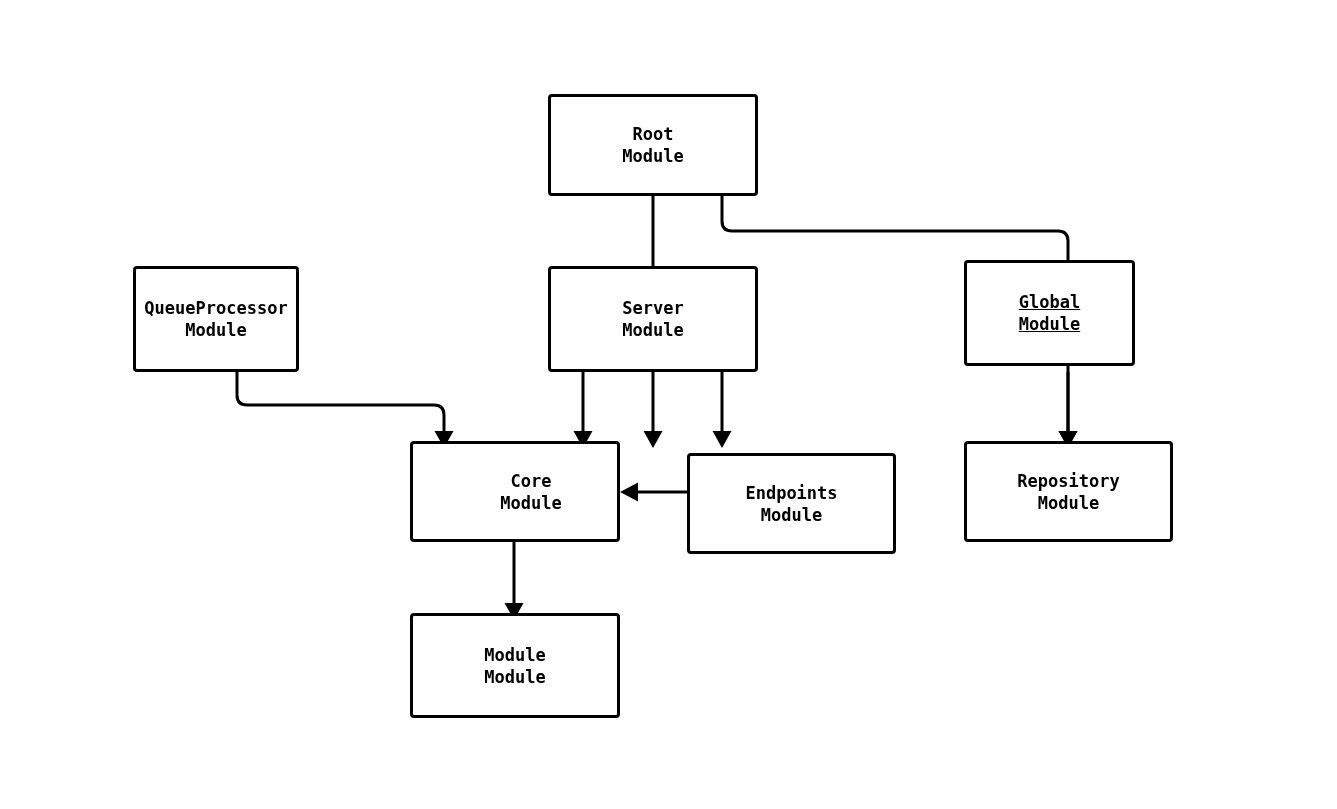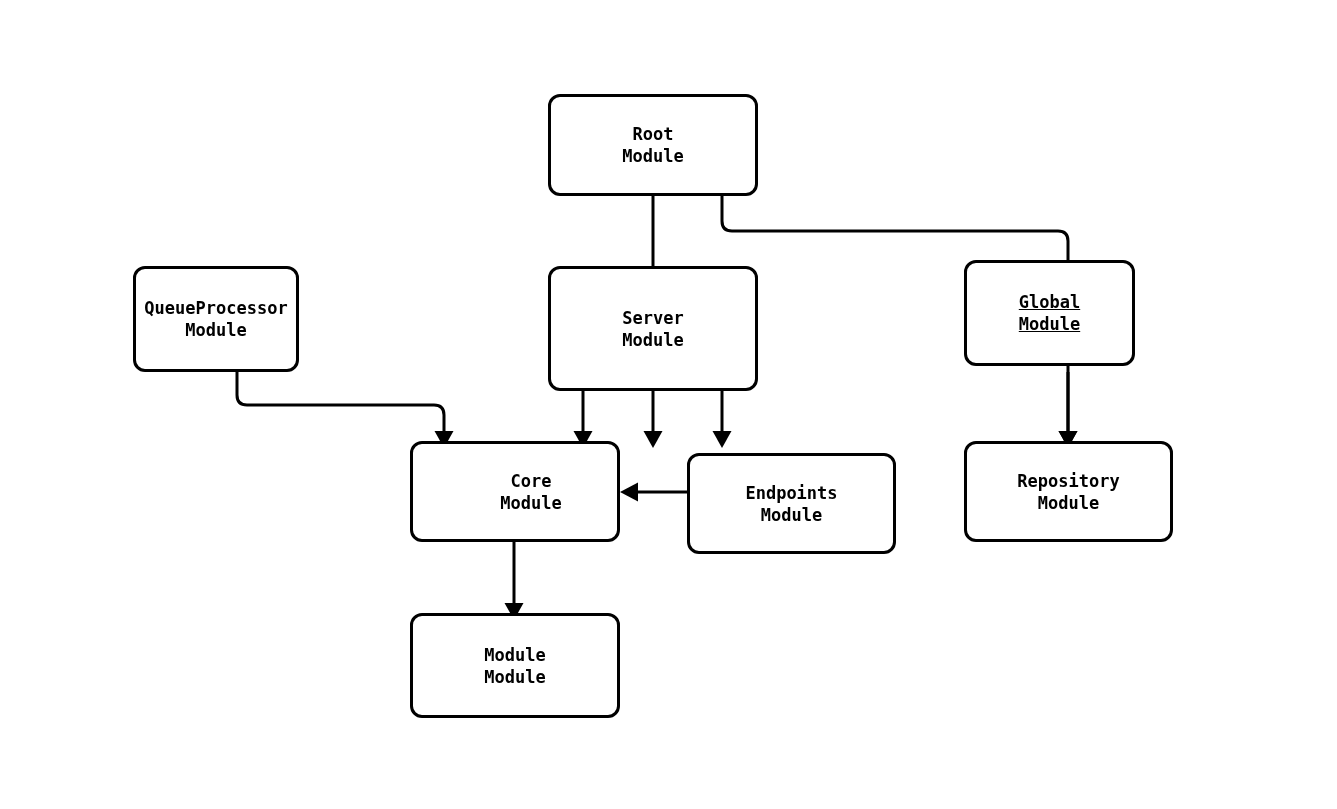--- a/index.html
+++ b/index.html
@@ -20,21 +20,21 @@
     left: 0;
     top: 0;
     width: 1337px;
     height: 809px;
   }
   .node-box {
     position: absolute;
     box-sizing: border-box;
     background: #ffffff;
     border: 3px solid #000000;
-    border-radius: 12px;
+    border-radius: 4px;
     display: flex;
     flex-direction: column;
     align-items: center;
     justify-content: center;
     z-index: 2;
   }
   .node-label {
     font-family: "DejaVu Sans Mono", "Liberation Mono", monospace;
     font-size: 17px;
     font-weight: 700;
@@ -110,21 +110,21 @@
   <div class="node-box" style="left:548px; top:94px; width:210px; height:102px;">
     <span class="node-label">Root</span>
     <span class="node-label">Module</span>
   </div>
 
   <div class="node-box" style="left:133px; top:266px; width:166px; height:106px;">
     <span class="node-label">QueueProcessor</span>
     <span class="node-label">Module</span>
   </div>
 
-  <div class="node-box" style="left:548px; top:266px; width:210px; height:125px;">
+  <div class="node-box" style="left:548px; top:266px; width:210px; height:106px;">
     <span class="node-label">Server</span>
     <span class="node-label">Module</span>
   </div>
 
   <div class="node-box" style="left:964px; top:260px; width:171px; height:106px;text-decoration:underline;">
     <span class="node-label">Global</span>
     <span class="node-label">Module</span>
   </div>
 
   <div class="node-box" style="left:410px; top:441px; width:210px; height:101px;padding-left:32px;">

